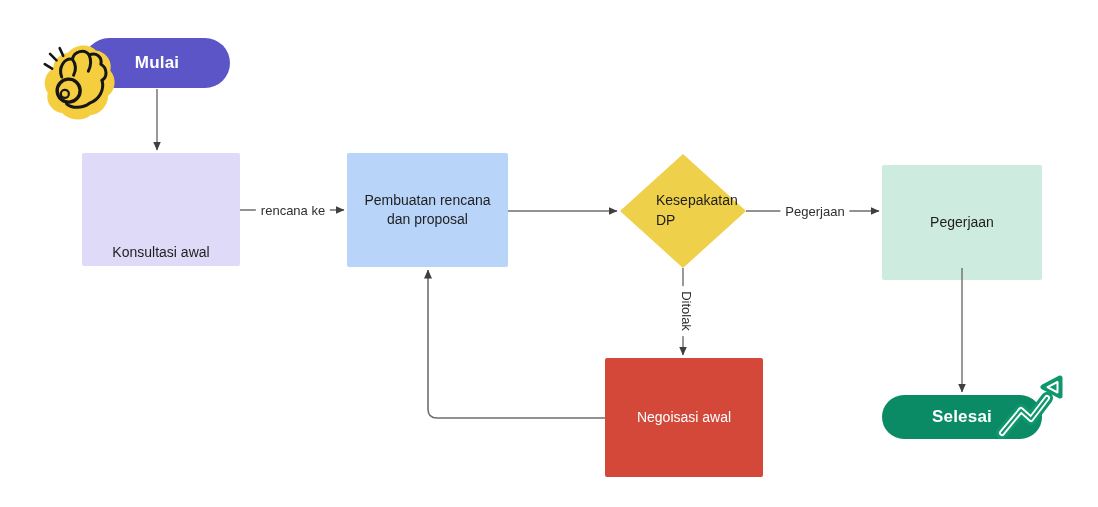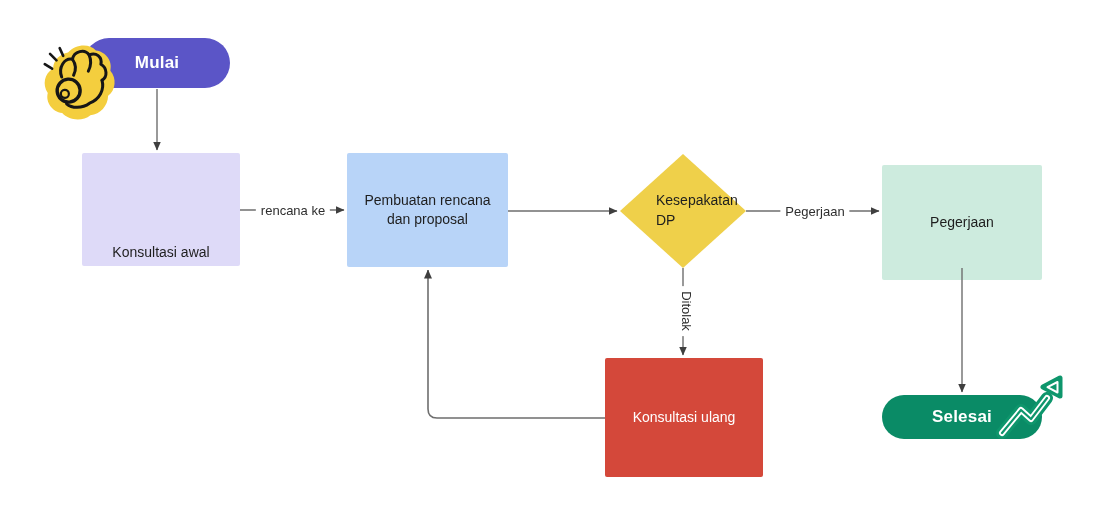--- a/index.html
+++ b/index.html
@@ -48,21 +48,21 @@
 
   <div class="node rect" id="node-pembuatan" style="background-color: rgb(184, 212, 248);">
     <span>Pembuatan rencana dan proposal</span>
   </div>
 
   <div class="node rect" id="node-pegerjaan" style="background-color: rgb(205, 235, 222);">
     <span>Pegerjaan</span>
   </div>
 
   <div class="node rect light-text" id="node-negoisasi" style="background-color: rgb(212, 72, 58);">
-    <span>Konsultasi ulang</span>
+    <span>Negoisasi awal</span>
   </div>
 
   <div class="node pill" id="node-selesai" style="background-color: rgb(10, 139, 102);">
     <span>Selesai</span>
   </div>
 
   <svg class="wires" width="1098" height="507" viewBox="0 0 1098 507">
     <defs>
       <marker id="arrow" markerUnits="userSpaceOnUse" markerWidth="9" markerHeight="8" refX="8.5" refY="4" orient="auto">
         <path d="M0,0 L9,4 L0,8 Z" fill="#3F3F3F"></path>

